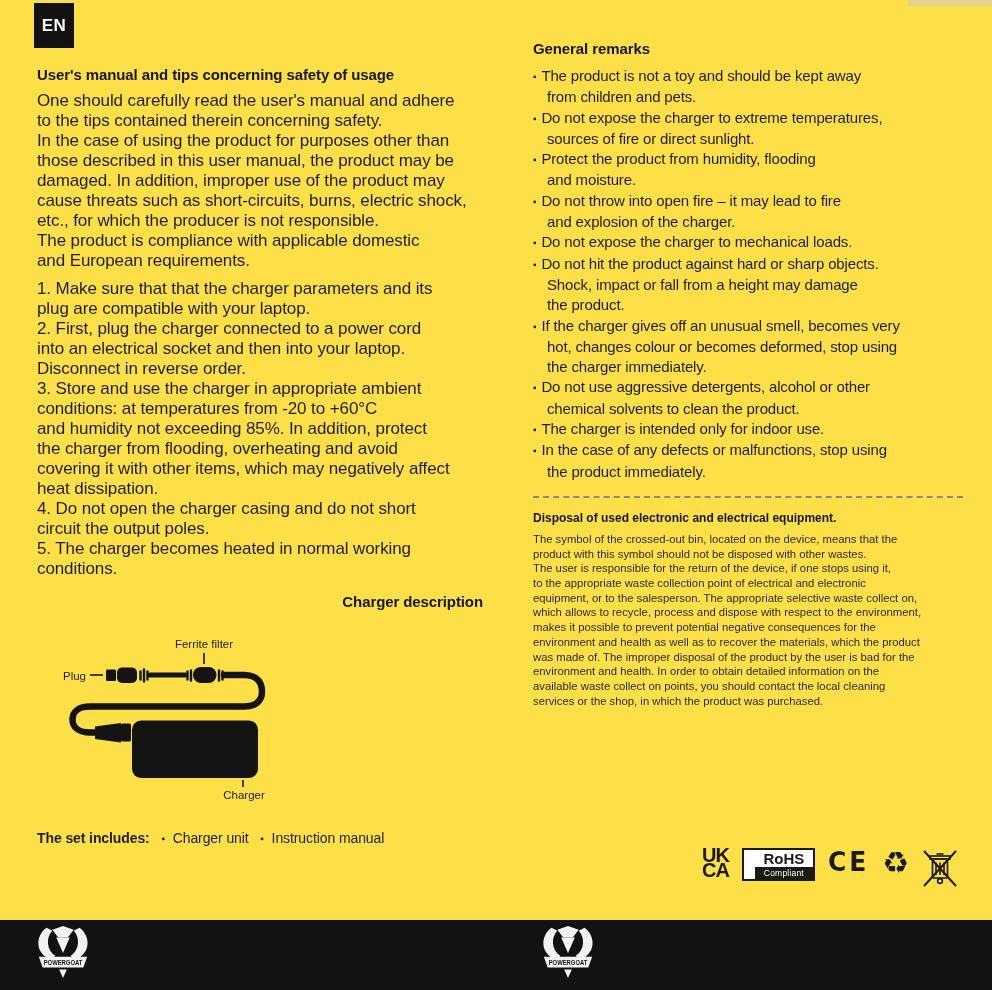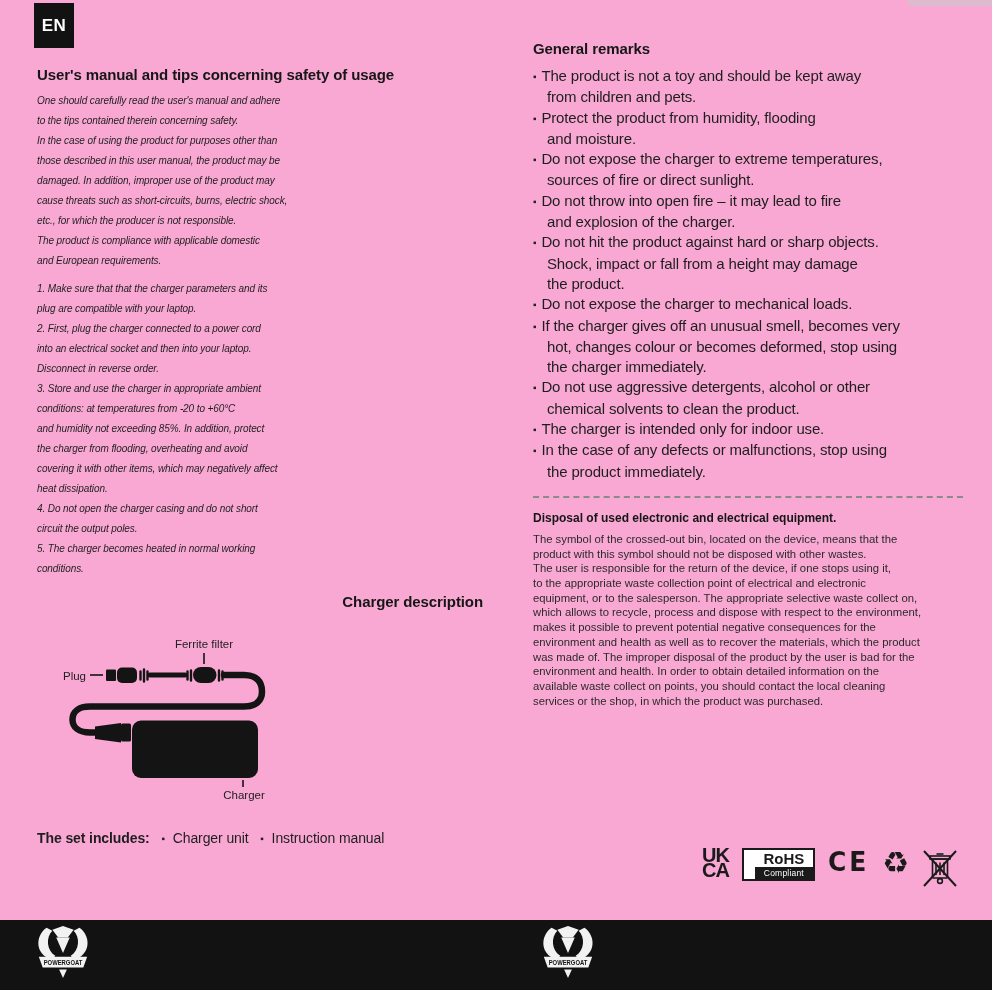--- a/index.html
+++ b/index.html
@@ -1,30 +1,30 @@
 <!DOCTYPE html>
 <html><head>
 <meta charset="utf-8">
 <style>
   html,body{margin:0;padding:0;background:#e8e8e6;}
   .page{
     position:relative;width:992px;height:990px;overflow:hidden;
-    background:#f9a8d4;color:#1e1e1e;
+    background:#fde047;color:#1e1e1e;
     font-family:"Liberation Sans","DejaVu Sans",sans-serif;
   }
   .smudge{position:absolute;left:908px;top:0;width:84px;height:6px;background:#c9c9c9;opacity:.55;}
   .lang-badge{
     position:absolute;left:34px;top:3px;width:40px;height:45px;background:#121212;
     color:#fff;font-weight:bold;font-size:17px;display:flex;align-items:center;justify-content:center;
     letter-spacing:.5px;
   }
   .col-left{position:absolute;left:37px;top:66px;width:446px;}
   .col-right{position:absolute;left:533px;top:40px;width:430px;}
   .h-big{font-size:15px;font-weight:bold;color:#161616;margin:0;letter-spacing:-0.1px;}
-  .para{font-size:10px;line-height:20px;white-space:pre-line;margin:8px 0 0 0;letter-spacing:-0.1px;font-style:italic;}
+  .para{font-size:17px;line-height:20px;white-space:pre-line;margin:8px 0 0 0;letter-spacing:-0.1px;}
   .h2{margin-top:12px;}
   .h3{margin-top:14px;text-align:right;}
   .blist{list-style:none;margin:9px 0 0 0;padding:0;font-size:15px;line-height:20.3px;letter-spacing:-0.15px;}
   .blist li{padding-left:14px;text-indent:-14px;white-space:pre-line;}
   .blt{display:inline-block;text-indent:0;font-size:10px;vertical-align:1px;margin-right:5px;color:#222;}
   .dashed-rule{border:none;border-top:2px dashed #8a8a8a;margin:14px 0 0 0;}
   .disposal-h{font-size:12px;font-weight:bold;margin:13px 0 0 0;color:#161616;}
   .disposal-p{font-size:11.3px;line-height:14.7px;white-space:pre-line;margin:7px 0 0 0;color:#2a2a2a;}
   .diagram{display:block;margin:6px 0 0 0;}
   .diagram text{font-family:"Liberation Sans",sans-serif;font-size:11.5px;fill:#222;}
@@ -124,30 +124,30 @@
       <span class="blt">▪</span>
       <span>Instruction manual</span>
     </div>
   </div>
 
   <div class="col-right">
     <div class="h-big">General remarks</div>
     <ul class="blist">
       <li><span class="blt">▪</span><span>The product is not a toy and should be kept away
 from children and pets.</span></li>
+      <li><span class="blt">▪</span><span>Do not expose the charger to extreme temperatures,
+sources of fire or direct sunlight.</span></li>
       <li><span class="blt">▪</span><span>Protect the product from humidity, flooding
 and moisture.</span></li>
-      <li><span class="blt">▪</span><span>Do not expose the charger to extreme temperatures,
-sources of fire or direct sunlight.</span></li>
       <li><span class="blt">▪</span><span>Do not throw into open fire – it may lead to fire
 and explosion of the charger.</span></li>
+      <li><span class="blt">▪</span><span>Do not expose the charger to mechanical loads.</span></li>
       <li><span class="blt">▪</span><span>Do not hit the product against hard or sharp objects.
 Shock, impact or fall from a height may damage
 the product.</span></li>
-      <li><span class="blt">▪</span><span>Do not expose the charger to mechanical loads.</span></li>
       <li><span class="blt">▪</span><span>If the charger gives off an unusual smell, becomes very
 hot, changes colour or becomes deformed, stop using
 the charger immediately.</span></li>
       <li><span class="blt">▪</span><span>Do not use aggressive detergents, alcohol or other
 chemical solvents to clean the product.</span></li>
       <li><span class="blt">▪</span><span>The charger is intended only for indoor use.</span></li>
       <li><span class="blt">▪</span><span>In the case of any defects or malfunctions, stop using
 the product immediately.</span></li>
     </ul>
 

